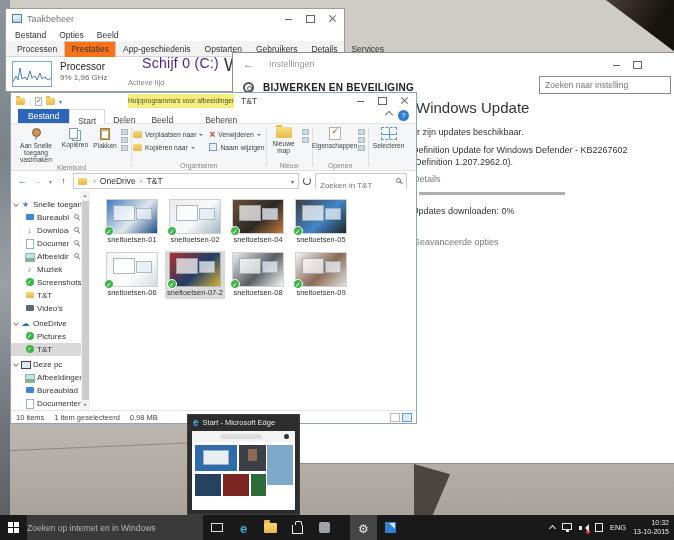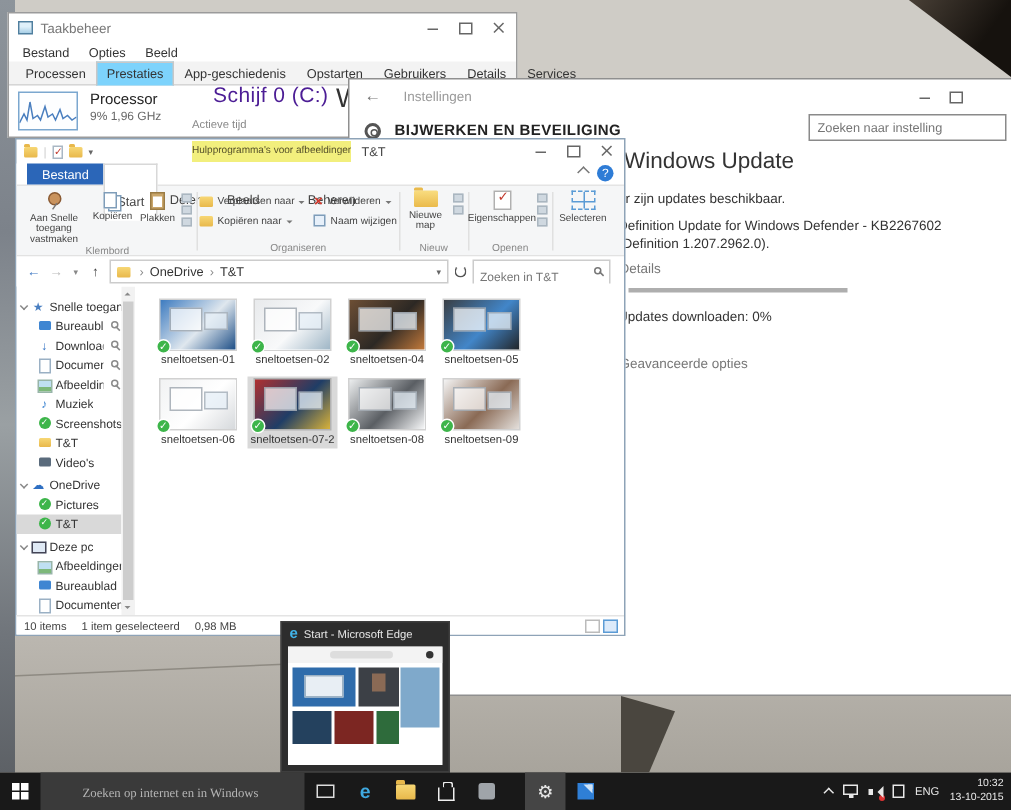--- a/index.html
+++ b/index.html
@@ -22,21 +22,21 @@
 
 #tm{position:absolute;left:5px;top:8px;width:340px;height:84px;border:1px solid #9b9b9b;background:#fff}
 #tm-titlebar{height:19px;display:flex;align-items:center;gap:5px;padding:0 6px}
 #tm-appicon{width:10px;height:9px;border:1px solid #4f7f9f;background:linear-gradient(180deg,#dff0fa 40%,#a8cfe6)}
 .tm-title{font-size:9px;color:#777}
 #tm-controls{position:absolute;right:4px;top:4px;display:flex;gap:6px}
 #tm-menus{display:flex;gap:13px;padding:0 9px;height:13px;align-items:center}
 .tm-menu{font-size:8.5px;color:#333}
 #tm-tabs{display:flex;height:16px;background:#f3f3f3;border-bottom:1px solid #d6d6d6;padding-left:4px}
 .tm-tab{font-size:8.5px;color:#333;padding:2px 6px 0 6px;border:1px solid transparent;border-bottom:none;white-space:nowrap}
-.tm-tab.active{background:#7dd3fc;border-color:#c8c8c8;margin-bottom:-1px}
+.tm-tab.active{background:#f97316;border-color:#c8c8c8;margin-bottom:-1px}
 #tm-body{display:flex;gap:8px;padding:4px 6px}
 #tm-graph{width:40px;height:26px;border:1px solid #7ba7cf;background:#fdfeff;flex:none}
 #tm-cpu-label{font-size:10px;color:#222}
 #tm-cpu-value{font-size:8px;color:#666;margin-top:1px}
 #tm-disk{position:absolute;left:136px;top:46px;font-size:14px;font-weight:300;color:#4c1d95;letter-spacing:.3px}
 #tm-disk-frag{position:absolute;left:218px;top:46px;font-size:18px;font-weight:300;color:#333}
 #tm-disk-sub{position:absolute;left:122px;top:69px;font-size:7.5px;color:#888}
 
 #settings{position:absolute;left:232px;top:52px;width:460px;height:412px;border:1px solid #8f8f8f;background:#fff}
 #set-titlebar{height:22px;display:flex;align-items:center;gap:15px;padding:0 10px}
@@ -65,21 +65,21 @@
 .qcheck::after{content:"✓";position:absolute;left:0px;top:-1px;color:#c23b2f;font-size:7px}
 .qsep{color:#d0d0d0;font-size:8px}
 .qdrop{font-size:6px;color:#666}
 #ex-ctx{position:absolute;left:117px;top:1px;width:106px;height:14px;background:#f2ef7d;color:#55502a;font-size:6.7px;line-height:14px;text-align:center;white-space:nowrap;overflow:hidden}
 #ex-title{position:absolute;left:230px;top:3px;font-size:8.5px;color:#444}
 #ex-controls{position:absolute;right:4px;top:2px;display:flex;gap:6px}
 #ex-collapse{position:absolute;right:24px;top:19px;width:6px;height:6px;border-left:1px solid #777;border-top:1px solid #777;transform:rotate(45deg)}
 #ex-help{position:absolute;right:7px;top:17px;width:11px;height:11px;border-radius:50%;background:#2e7cd6}
 #ex-help::before{content:"?";color:#fff;font-size:8px;display:block;text-align:center;line-height:11px}
 #ex-tabs{display:flex;height:15px;padding-left:7px;background:#fff;border-bottom:1px solid #e4e4e4}
-.ex-tab{font-size:8.5px;color:#444;padding:18px 8px;line-height:12px;white-space:nowrap}
+.ex-tab{font-size:8.5px;color:#444;padding:5px 8px;line-height:12px;white-space:nowrap}
 .ex-tab.file{background:#2b66b8;color:#fff;padding:1px 10px}
 .ex-tab.active{border:1px solid #d8d8d8;border-bottom:1px solid #fff;background:#fff;margin-bottom:-1px}
 .ex-tab.ctx{margin-left:16px}
 #ex-ribbon{height:47px;background:#f5f6f7;border-bottom:1px solid #e2e2e2;display:flex;padding:1px 2px 0 2px}
 .rgroup{display:flex;flex-direction:column}
 .rbtns{flex:1;display:flex;align-items:flex-start}
 .rlabel{text-align:center;font-size:6.8px;color:#888;height:9px;line-height:9px}
 .rdiv{width:1px;background:#e0e0e0;margin:3px 1px}
 .bigbtn{display:flex;flex-direction:column;align-items:center;text-align:center;font-size:6.6px;line-height:7px;color:#444;padding-top:2px;gap:2px}
 .scol{display:flex;flex-direction:column;gap:3px;padding-top:4px}
@@ -167,21 +167,21 @@
 .pt2{left:47px;top:14px;width:27px;height:26px;background:#3c4046}
 .pt2::before{content:"";position:absolute;left:9px;top:4px;width:9px;height:12px;background:#8a6a55}
 .pt3{right:2px;top:14px;width:26px;height:40px;background:#7fa9cb}
 .pt4{left:3px;top:43px;width:26px;height:22px;background:#24415e}
 .pt5{left:31px;top:43px;width:26px;height:22px;background:#7c2622}
 .pt6{left:59px;top:43px;width:15px;height:22px;background:#2e6b3b}
 
 #taskbar{position:absolute;left:0;top:515px;width:674px;height:25px;background:#191919;display:flex;align-items:center}
 .tb-btn{width:27px;height:25px;display:flex;align-items:center;justify-content:center;position:relative;flex:none}
 .winlogo{width:11px;height:11px;background:linear-gradient(#fff,#fff) 0 0/5px 5px no-repeat,linear-gradient(#fff,#fff) 6px 0/5px 5px no-repeat,linear-gradient(#fff,#fff) 0 6px/5px 5px no-repeat,linear-gradient(#fff,#fff) 6px 6px/5px 5px no-repeat}
-#tb-search{width:176px;height:25px;background:#3a3a3a;border:0;color:#b5b5b5;font-size:8.5px;padding-left:28px;font-family:Liberation Serif, serif;flex:none}
+#tb-search{width:176px;height:25px;background:#3a3a3a;border:0;color:#b5b5b5;font-size:8.5px;padding-left:0;font-family:Liberation Sans, sans-serif;flex:none}
 #tb-search::placeholder{color:#b5b5b5}
 .tv-ic{width:12px;height:9px;border:1px solid #ddd}
 .tb-edge::before{content:"e";color:#3fa9e0;font-weight:bold;font-size:13px}
 .tb-folder{width:13px;height:10px;background:linear-gradient(#f7d775,#e8b84b);border-radius:1px;position:relative}
 .tb-folder::before{content:"";position:absolute;left:0;top:-3px;width:6px;height:3px;background:#e8b84b;border-radius:1px 1px 0 0}
 .tb-store{width:11px;height:9px;border:1px solid #eee;border-top:none;position:relative;margin-top:3px}
 .tb-store::before{content:"";position:absolute;left:2px;top:-4px;width:5px;height:3px;border:1px solid #eee;border-bottom:none;border-radius:2px 2px 0 0}
 .tb-grayapp{width:11px;height:11px;background:#9fa4a9;border-radius:2px}
 .tb-btn.hl{background:#454545}
 .tb-gear::before{content:"⚙";color:#e8e8e8;font-size:12px}

